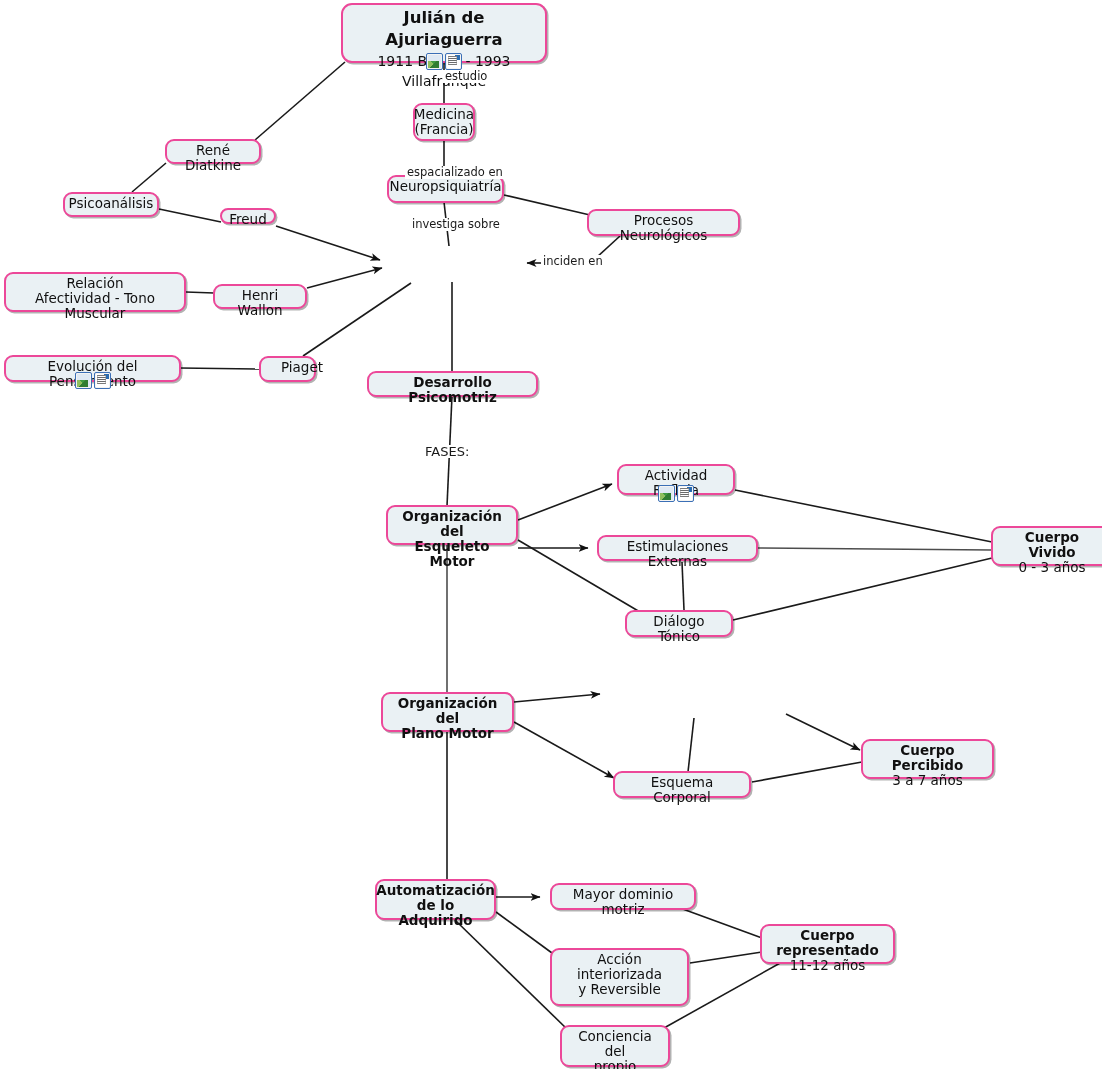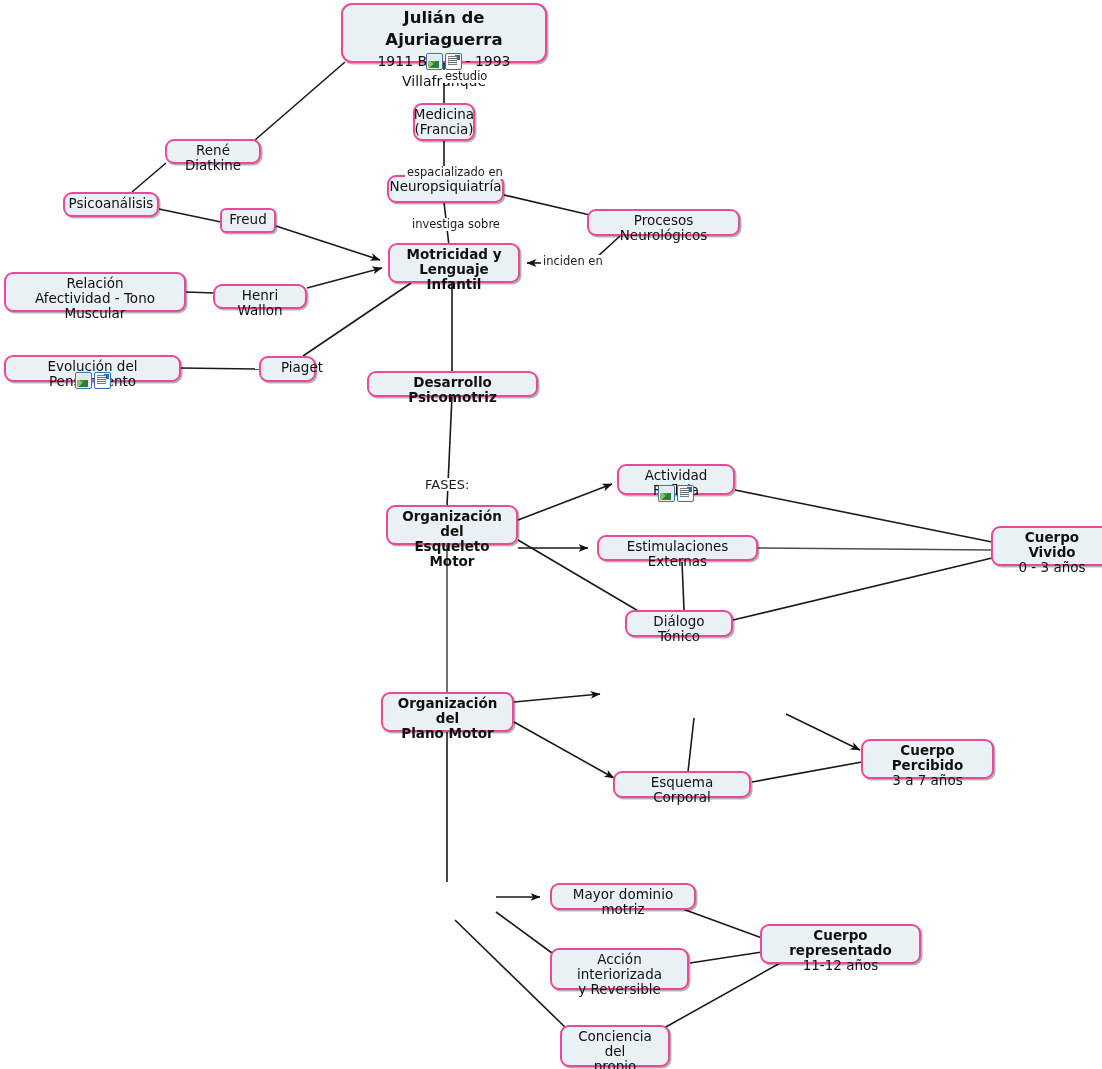--- a/index.html
+++ b/index.html
@@ -257,21 +257,21 @@
   <div class="edge-label" style="left:541px; top:255px;">inciden en</div>
 
   <div class="node" style="left:165px; top:139px; width:96px; height:25px;">
     <div>René Diatkine</div>
   </div>
 
   <div class="node" style="left:63px; top:192px; width:96px; height:25px;">
     <div>Psicoanálisis</div>
   </div>
 
-  <div class="node" style="left:220px; top:208px; width:56px; height:25px;border-radius:6px;">
+  <div class="node" style="left:220px; top:208px; width:56px; height:16px;">
     <div>Freud</div>
   </div>
 
   <div class="node" style="left:4px; top:272px; width:182px; height:40px;">
     <div>Relación</div>
     <div>Afectividad - Tono Muscular</div>
   </div>
 
   <div class="node" style="left:213px; top:284px; width:94px; height:25px;">
     <div>Henri Wallon</div>
@@ -284,30 +284,26 @@
       <span class="ico ico-doc">
           <i class="tag"></i>
         </span>
     </div>
   </div>
 
   <div class="node" style="left:259px; top:356px; width:57px; height:26px;padding-left:36px;">
     <div>Piaget</div>
   </div>
 
-  <div class="node bold" style="left:388px; top:243px; width:132px; height:40px;">
-    <div>Motricidad y</div>
-    <div>Lenguaje Infantil</div>
-  </div>
 
   <div class="node bold" style="left:367px; top:371px; width:171px; height:26px;">
     <div>Desarrollo Psicomotriz</div>
   </div>
 
-  <div class="edge-label big" style="left:423px; top:445px;margin-top:33px;">FASES:</div>
+  <div class="edge-label big" style="left:423px; top:445px;">FASES:</div>
 
   <div class="node bold" style="left:386px; top:505px; width:132px; height:40px;">
     <div>Organización del</div>
     <div>Esqueleto Motor</div>
   </div>
 
   <div class="node" style="left:617px; top:464px; width:118px; height:31px;">
     <div>Actividad Refleja</div>
     <div class="icons below">
       <span class="ico ico-pic"></span>
@@ -338,31 +334,35 @@
 
   <div class="node" style="left:613px; top:771px; width:138px; height:27px;">
     <div>Esquema Corporal</div>
   </div>
 
   <div class="node bold" style="left:861px; top:739px; width:133px; height:40px;">
     <div>Cuerpo Percibido</div>
     <div class="line2">3 a 7 años</div>
   </div>
 
+  <div class="node bold" style="left:375px; top:879px; width:121px; height:41px;">
+    <div>Automatización</div>
+    <div>de lo Adquirido</div>
+  </div>
 
   <div class="node" style="left:550px; top:883px; width:146px; height:27px;">
     <div>Mayor dominio motriz</div>
   </div>
 
-  <div class="node" style="left:550px; top:948px; width:139px; height:42px;">
+  <div class="node" style="left:550px; top:948px; width:139px; height:58px;">
     <div>Acción interiorizada</div>
     <div>y  Reversible</div>
   </div>
 
-  <div class="node bold" style="left:760px; top:924px; width:161px; height:40px;">
+  <div class="node bold" style="left:760px; top:924px; width:135px; height:40px;">
     <div>Cuerpo representado</div>
     <div class="line2">11-12 años</div>
   </div>
 
   <div class="node" style="left:560px; top:1025px; width:110px; height:42px;">
     <div>Conciencia del</div>
     <div>propio Cuerpo</div>
   </div>
 
 </div>

